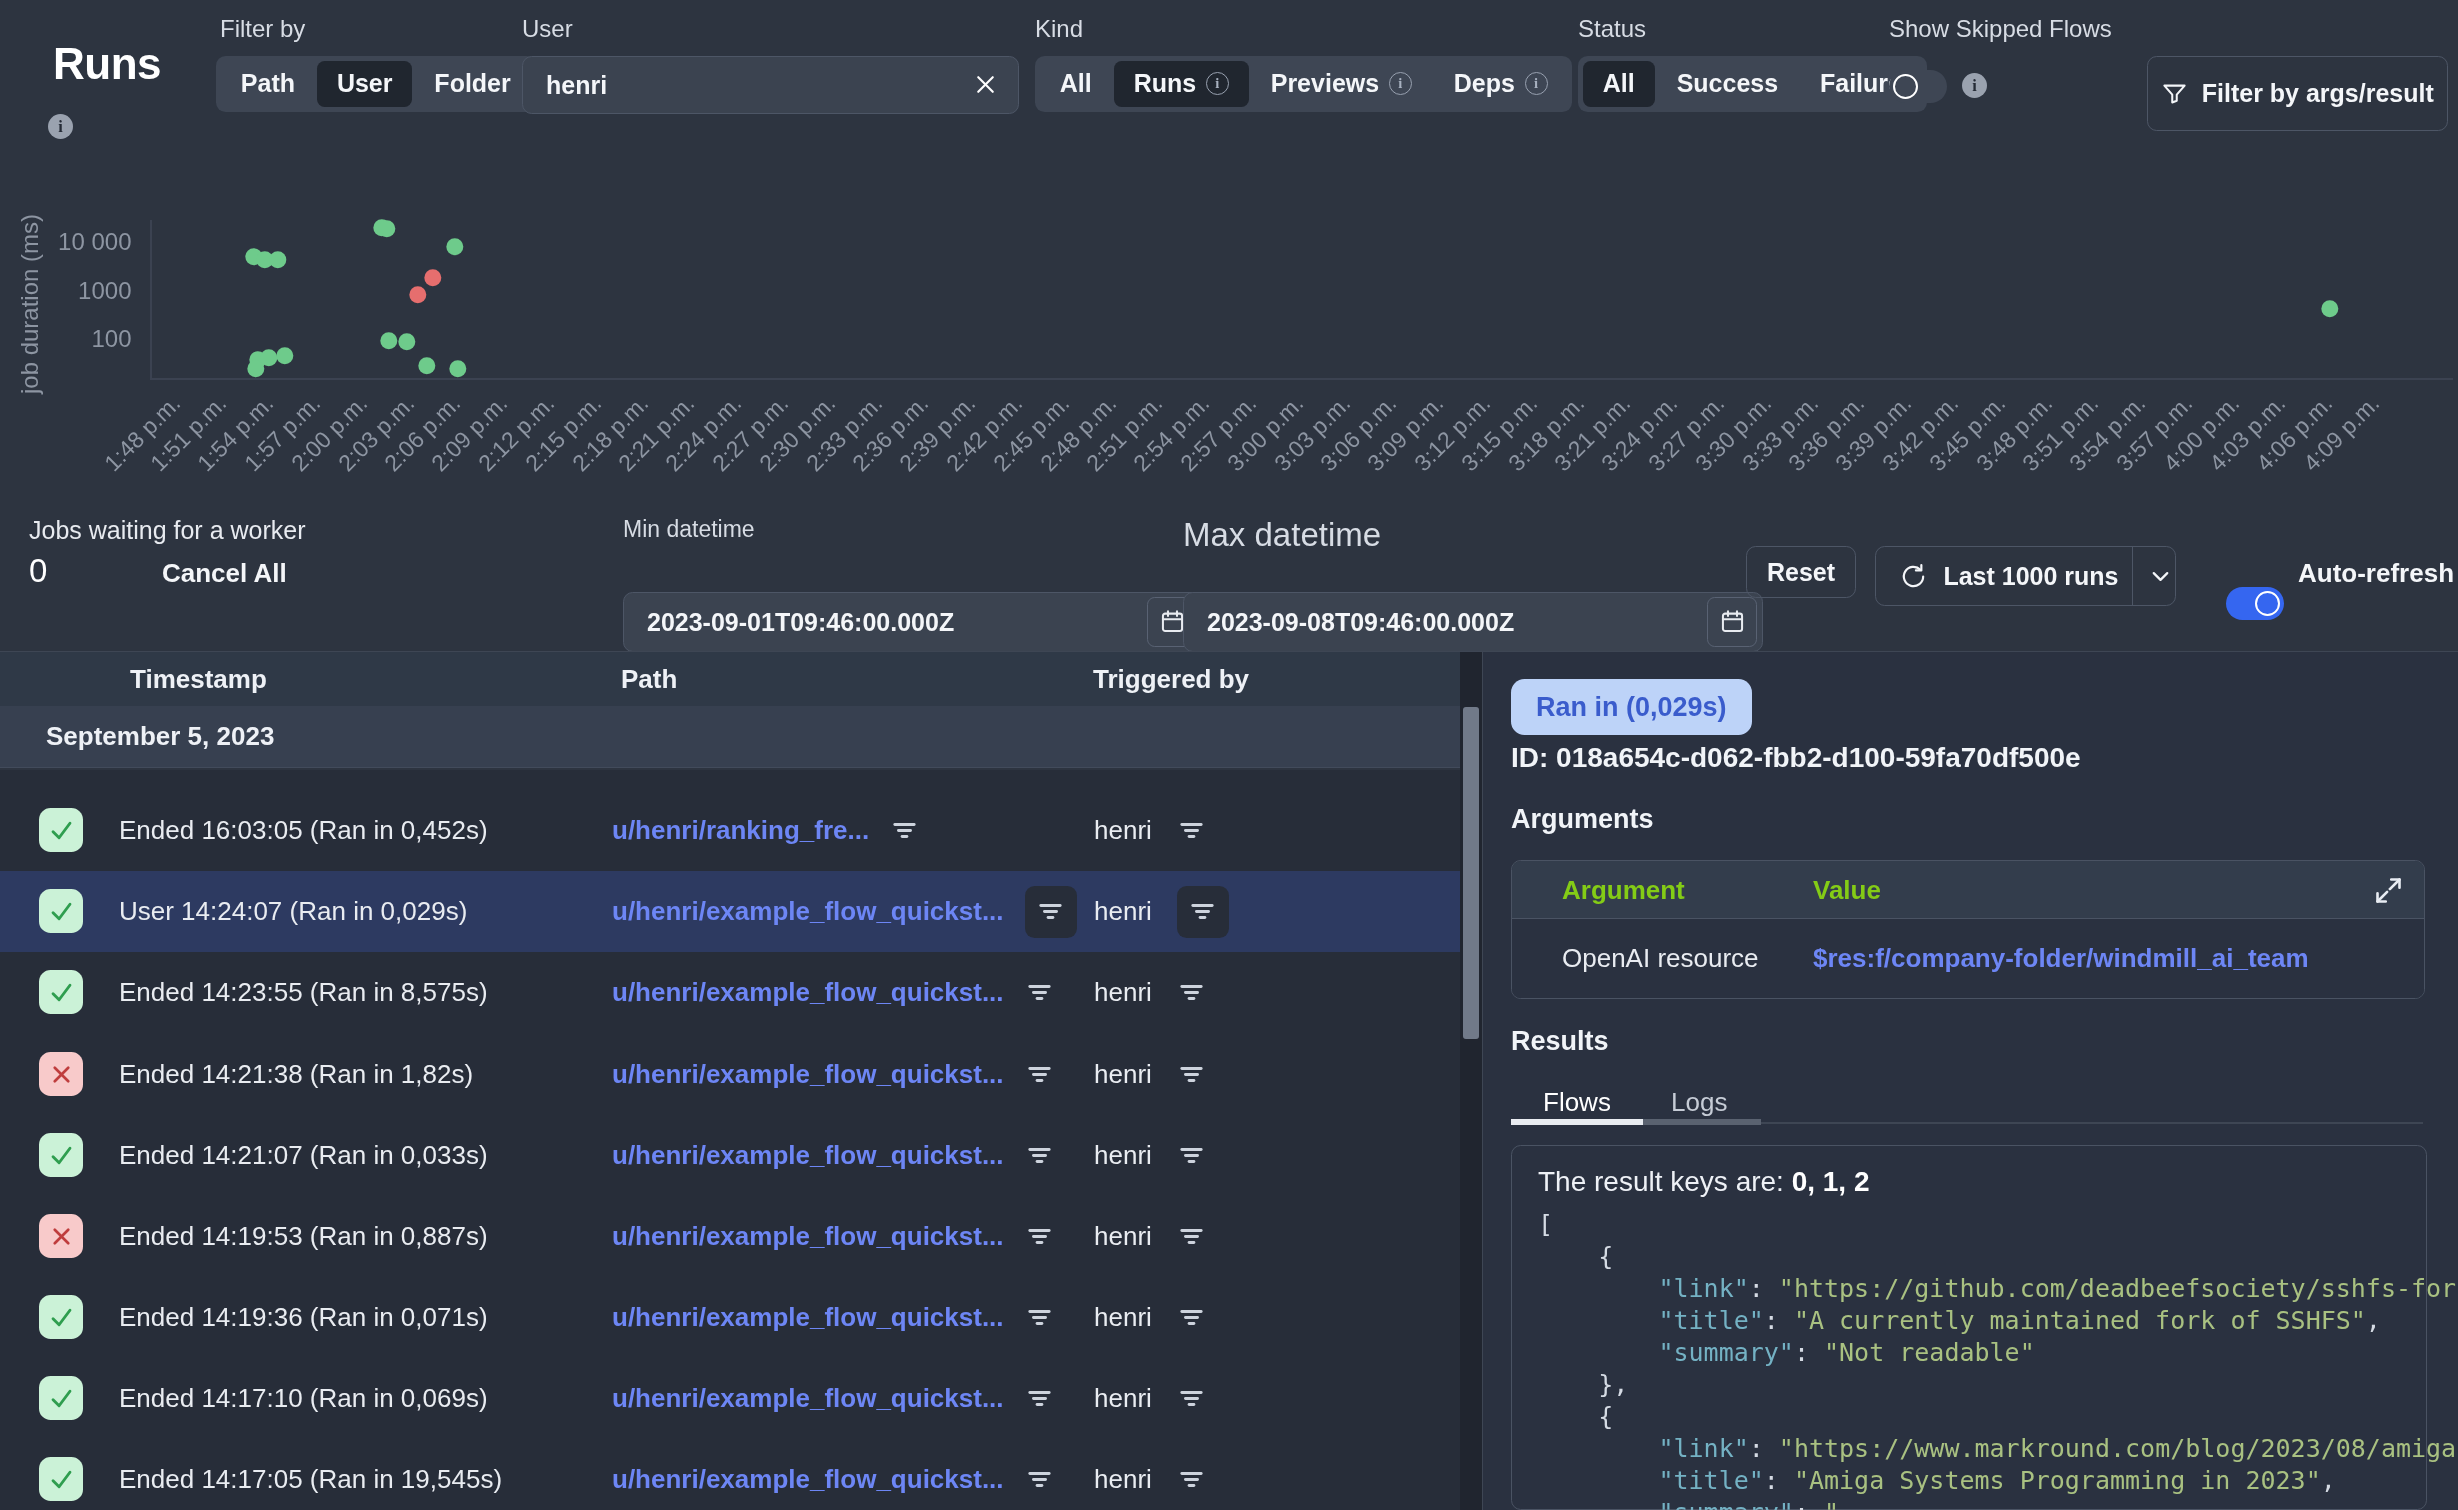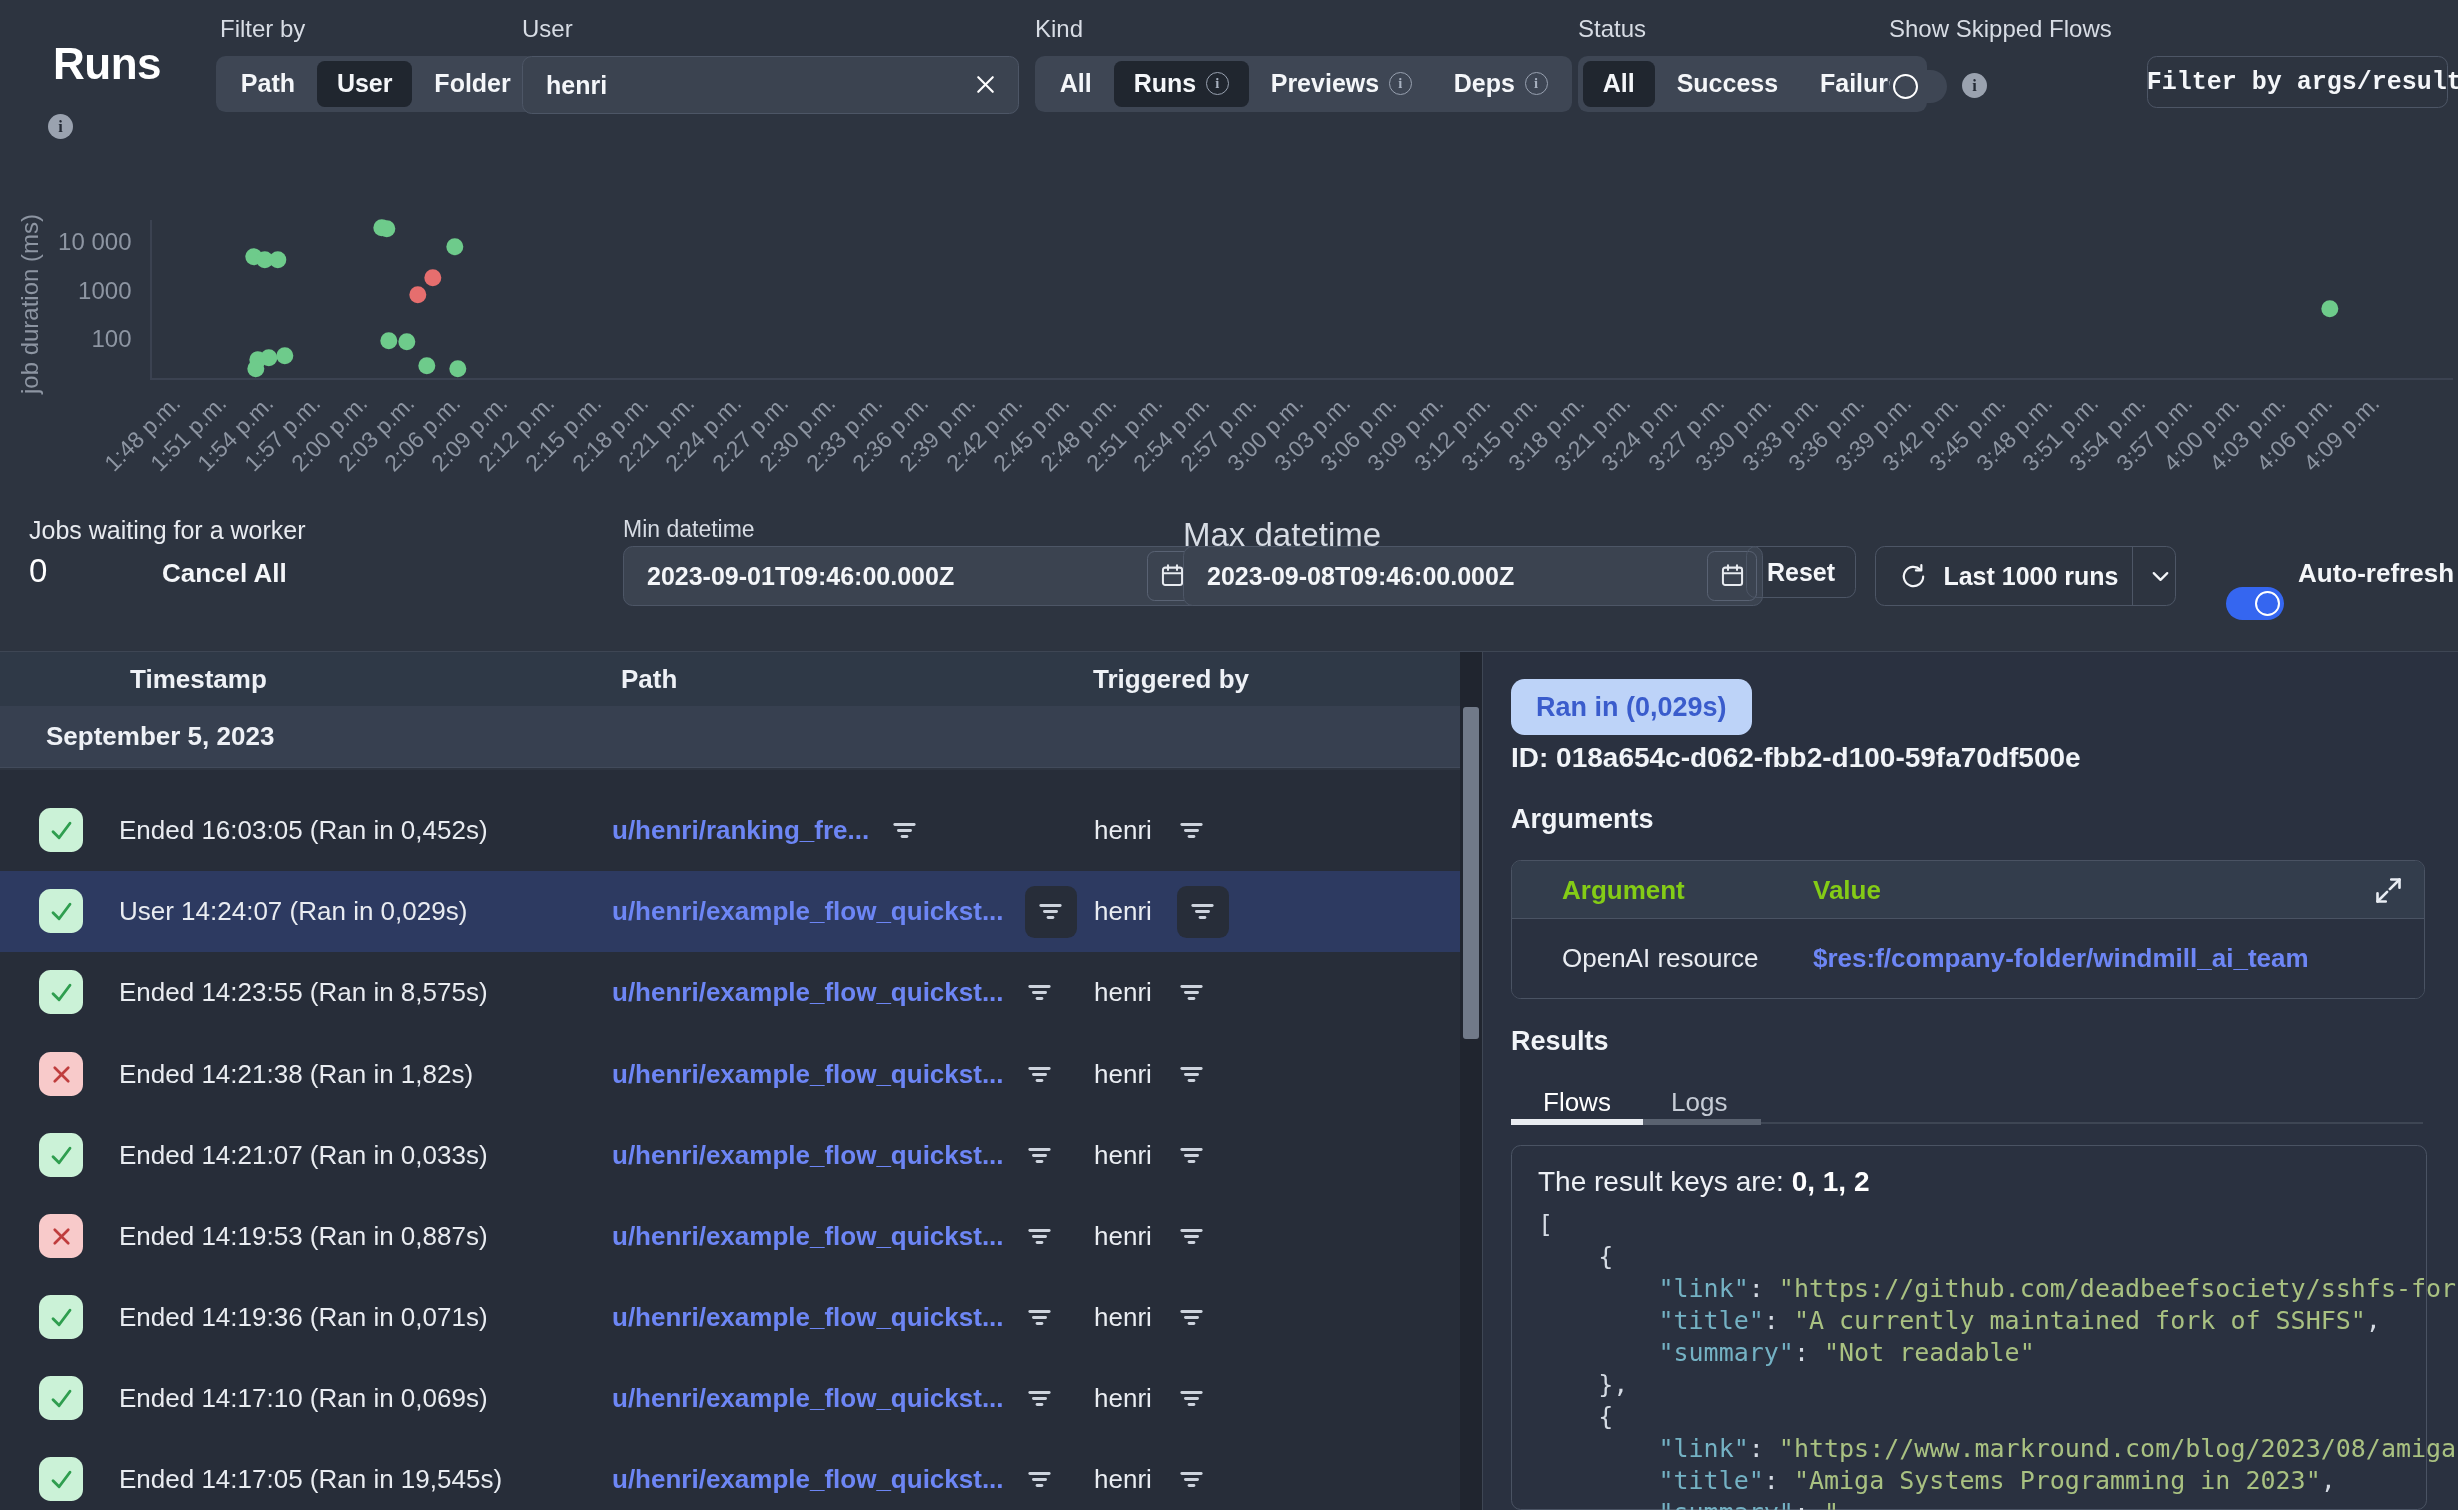--- a/index.html
+++ b/index.html
@@ -40,21 +40,21 @@
   .axis-line { background:#3b4251; }
   .ytick { position:absolute; width:145px; text-align:right; font-size:24px; color:#8d95a2; }
   .xtick { position:absolute; width:154px; text-align:right; font-size:23px; color:#8d95a2;
            transform:rotate(-45deg); transform-origin:100% 0; white-space:nowrap; }
   .dot { position:absolute; width:17.4px; height:17.4px; border-radius:50%; transform:translate(-50%,-50%); }
   .ylabel { position:absolute; font-size:24px; color:#8d95a2; transform:rotate(-90deg); transform-origin:center; width:367px; text-align:center; }
 
   
   .queue-count { font-size:33px; color:#ffffff; }
   .link-bold { font-weight:700; font-size:26px; color:#f4f6f9; cursor:pointer; }
-  .dt-wrap { position:absolute; width:580px; height:60px; }
+  .dt-wrap { position:absolute; width:580px; height:60px;margin-top:46px; }
   .cal-btn { position:absolute; right:5.8px; top:4.8px; width:50px; height:50px; border:1.9px solid #596273;
              border-radius:7.7px; display:flex; align-items:center; justify-content:center; color:#e8ebf0; cursor:pointer; }
 
   
   .tbl-head { position:absolute; left:0; top:652px; width:1460px; height:54px; background:#2f3947; }
   .tbl-head span { position:absolute; font-size:26px; font-weight:700; color:#eef1f6; line-height:54px; }
   .tbl-section { position:absolute; left:0; top:706px; width:1460px; height:62px; background:#374050;
                  border-bottom:1.9px solid #424b5b; display:flex; align-items:center; }
   .tbl-body { position:absolute; left:0; top:770px; width:1460px; height:741px; background:#272d39; }
   .run-row { position:absolute; left:0; width:1460px; height:81px; cursor:pointer; }
@@ -162,21 +162,21 @@
         <span>Failure</span>
       </div>
     </div></div>
 
 <div class="abs ctl-label" style="left:1889px; top:15.4px;">Show Skipped Flows</div>
 <div class="abs toggle" id="skip-toggle" style="left:1889px; top:70px; width:58px; height:33px; background:#3e4654;">
   <span class="knob" style="left:3.9px;"></span>
 </div>
 <span class="abs info-filled" style="left:1962px; top:73px;">i</span>
 
-<button class="abs btn" style="left:2147px; top:56px; width:301px; height:52px;font-family:Liberation Mono, monospace;">
+<button class="abs btn" style="left:2147px; top:56px; width:301px; height:75px;">
   <svg width="27" height="27" viewBox="0 0 24 24" fill="none" stroke="currentColor" stroke-width="1.8" stroke-linejoin="round">
       <path d="M3 5h18l-7 8v5.5L10 20v-7L3 5z"></path>
     </svg>
   <span>Filter by args/result</span>
 </button>
 
 <div id="chart">
   <div class="ylabel" style="left:-154px; top:290px;">job duration (ms)</div>
   <div class="abs axis-line" style="left:150px; top:220px; width:1.9px; height:158px;"></div>
   <div class="abs axis-line" style="left:150px; top:378px; width:2303px; height:1.9px;"></div>

